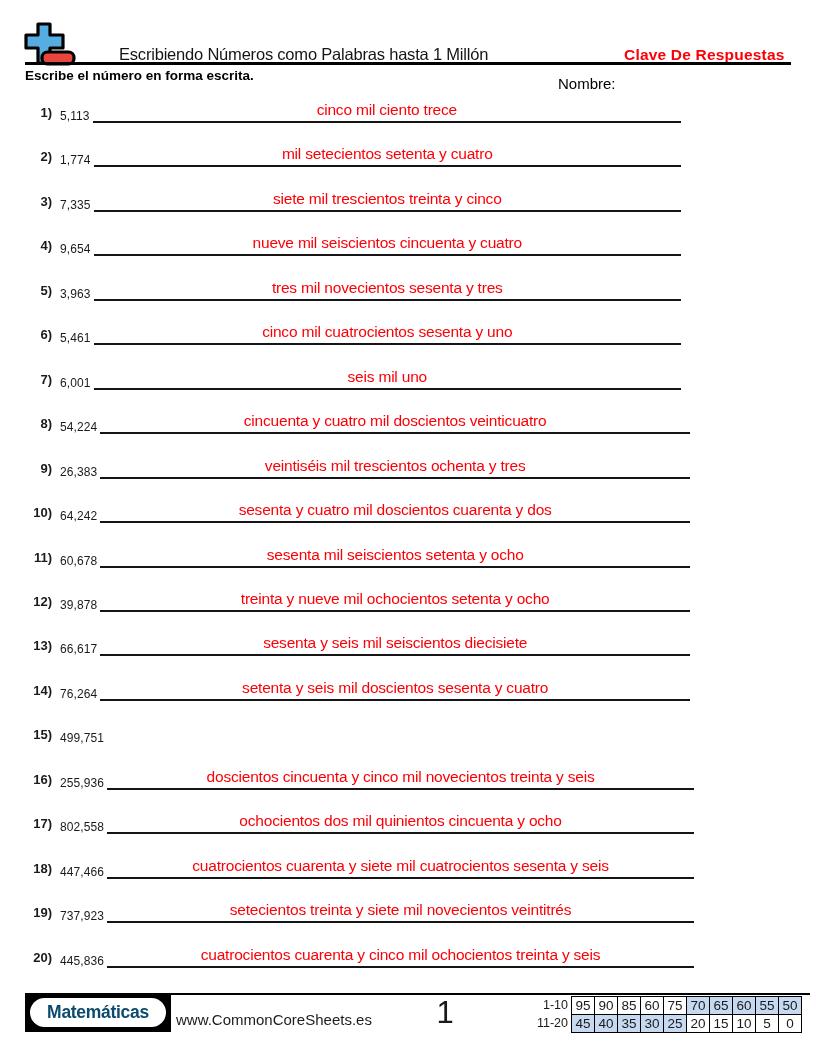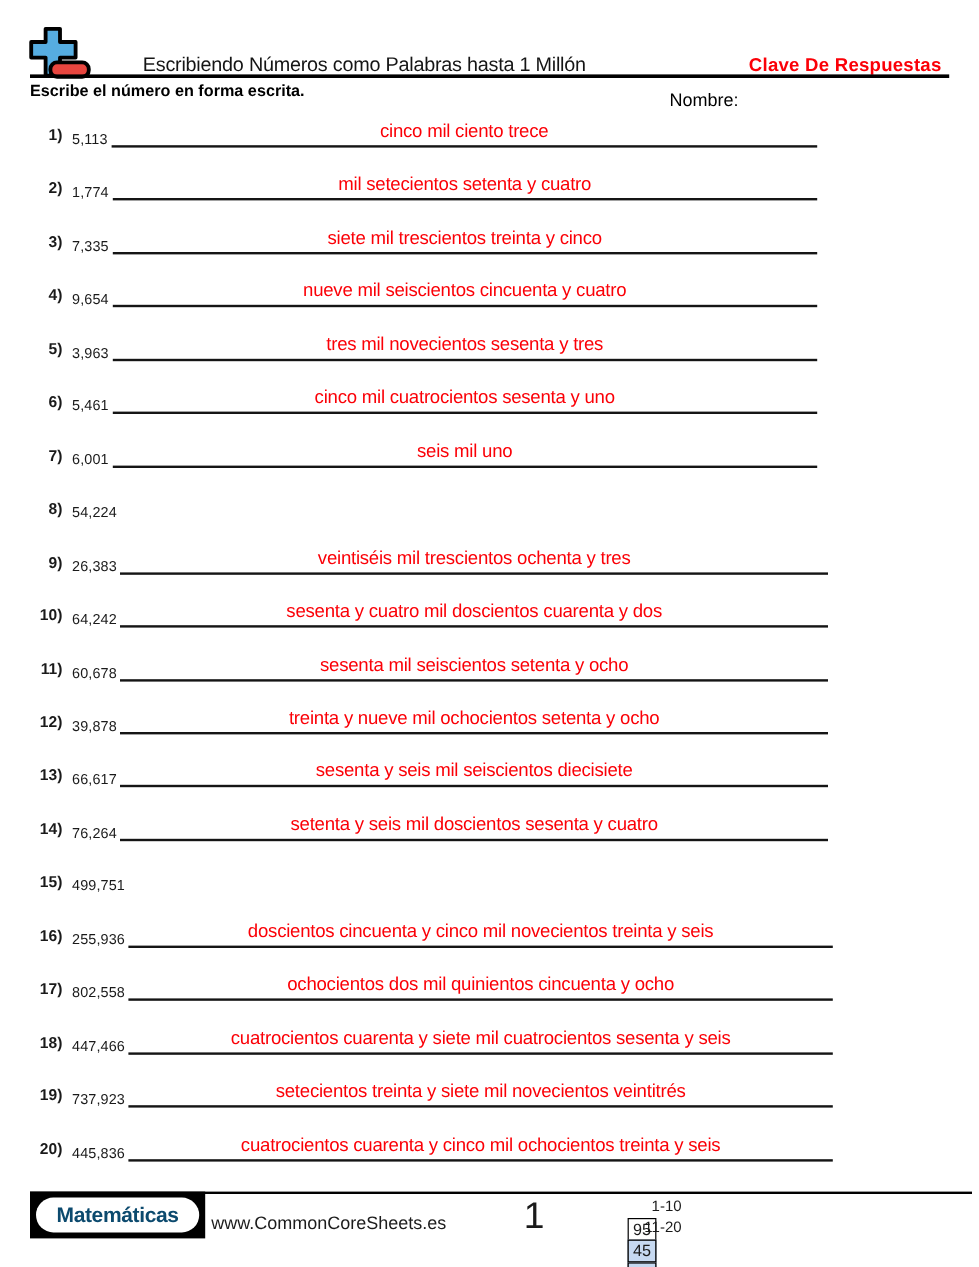--- a/index.html
+++ b/index.html
@@ -25,21 +25,21 @@
   .p-line{flex:1;margin-left:3px;border-bottom:2px solid #151515;text-align:center;min-width:0;}
   .p-answer{display:inline-block;font-size:15.5px;letter-spacing:-0.2px;color:var(--answer-red);white-space:nowrap;padding-bottom:2px;}
 
   
   .footer-rule{left:25px;top:993px;width:785px;height:2px;background:var(--ink);}
   .brand-box{left:25px;top:993px;width:146px;height:39px;background:#000;display:flex;align-items:center;justify-content:center;}
   .brand-pill{background:#fff;border-radius:16px;height:29px;width:136px;display:flex;align-items:center;justify-content:center;font-weight:bold;font-size:17.5px;letter-spacing:-0.3px;color:#0c4a6e;}
   .website{left:176px;top:1011px;font-size:15px;color:#1c1c1c;}
   .page-num{left:428px;top:995px;width:34px;text-align:center;font-size:31px;color:#1a1a1a;}
   .score-table{left:524px;top:996px;display:flex;flex-direction:column;}
-  .score-row{display:flex;align-items:stretch;height:19px;margin-top:-1px;flex-direction:column;}
+  .score-row{display:flex;align-items:stretch;height:19px;margin-top:-1px;}
   .score-row:first-child{margin-top:0;}
   .score-label{width:44px;text-align:right;padding-right:4px;font-size:12.5px;line-height:19px;color:#1a1a1a;flex:none;}
   .score-cell{width:22px;flex:none;border:1px solid #000;margin-left:-1px;text-align:center;font-size:13.5px;line-height:17px;color:#1a1a1a;background:#fff;}
   .score-cell.shaded{background:var(--table-blue);}
 </style>
 </head>
 <body>
 
 <svg class="abs" style="left:23px;top:21px;" width="54" height="45" viewBox="0 0 54 45">
   <path d="M15 3 h12 v11 h13 v13 h-13 v15 h-12 v-15 H3 V14 h12 Z" fill="#56ade1" stroke="#000" stroke-width="3.2" stroke-linejoin="round"></path>
@@ -83,20 +83,21 @@
       <span class="p-line"><span class="p-answer">cinco mil cuatrocientos sesenta y uno</span></span>
     </div>
     <div class="p-row" style="left: 25px; top: 365.7px; width: 656px;">
       <span class="p-label">7)</span>
       <span class="p-value">6,001</span>
       <span class="p-line"><span class="p-answer">seis mil uno</span></span>
     </div>
     <div class="p-row" style="left: 25px; top: 410.15px; width: 665px;">
       <span class="p-label">8)</span>
       <span class="p-value">54,224</span>
+      <span class="p-line"><span class="p-answer">cincuenta y cuatro mil doscientos veinticuatro</span></span>
     </div>
     <div class="p-row" style="left: 25px; top: 454.6px; width: 665px;">
       <span class="p-label">9)</span>
       <span class="p-value">26,383</span>
       <span class="p-line"><span class="p-answer">veintiséis mil trescientos ochenta y tres</span></span>
     </div>
     <div class="p-row" style="left: 25px; top: 499.05px; width: 665px;">
       <span class="p-label">10)</span>
       <span class="p-value">64,242</span>
       <span class="p-line"><span class="p-answer">sesenta y cuatro mil doscientos cuarenta y dos</span></span>

